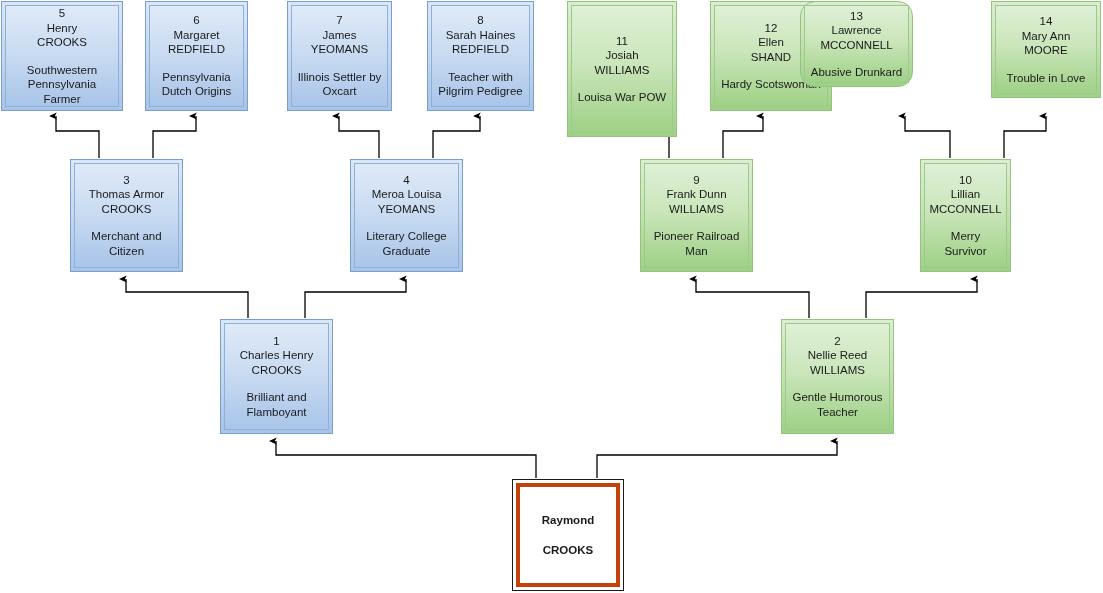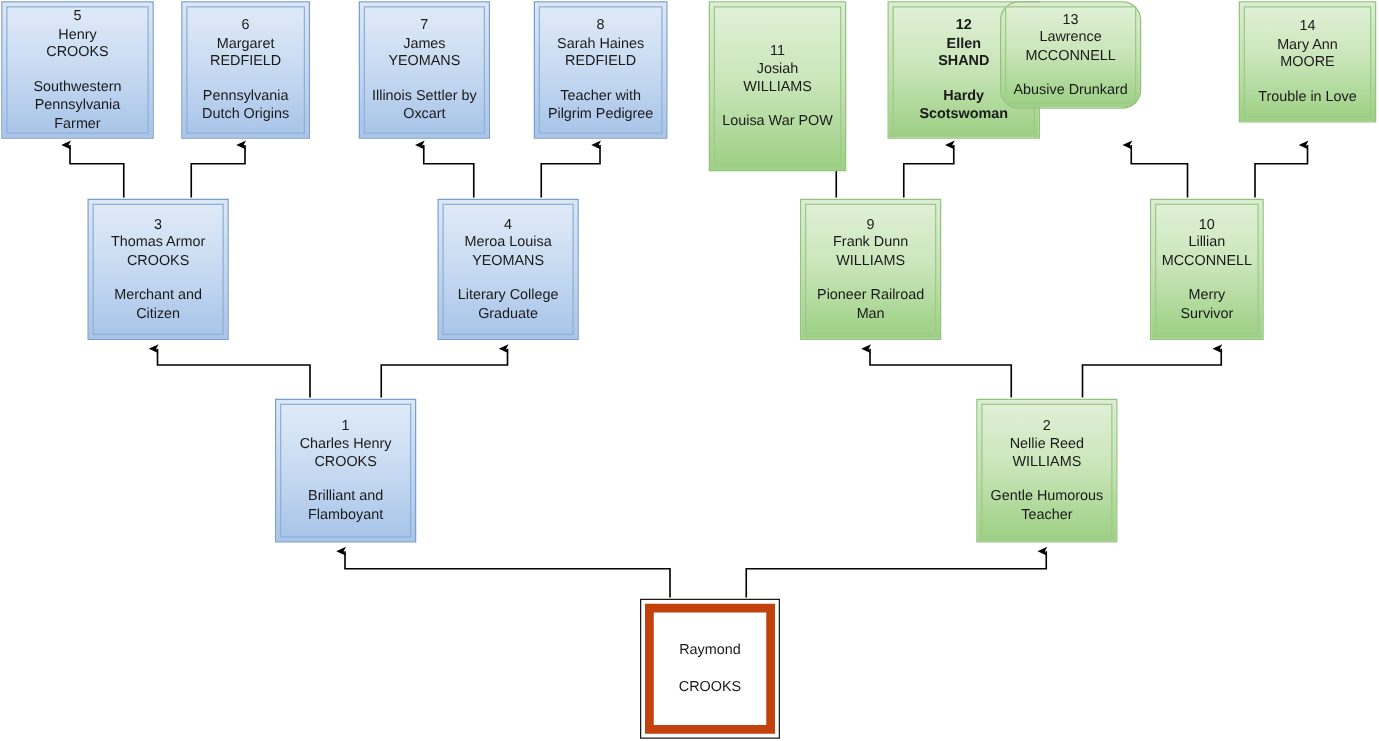--- a/index.html
+++ b/index.html
@@ -67,22 +67,23 @@
   .node.green .inner {
     border: 1px solid #9dc98a;
     background: linear-gradient(to bottom, #dff0d6 0%, #cbe6bb 45%, #9fd187 100%);
   }
   
   .node.root {
     border: 1px solid #1a1a1a;
     background: #ffffff;
   }
   .node.root .inner {
-    border: 7px solid #c2410c;
+    border: 4px solid #c2410c;
     background: #ffffff;
+    font-weight: bold;
   }
   .node .numline { display: block; }
   .node .given { display: block; }
   .node .surname { display: block; }
   .node .desc {
     display: block;
     margin-top: 13px;
   }
   .node.root .name-line1 { display: block; }
   .node.root .name-line2 { display: block; margin-top: 16px; }
@@ -169,21 +170,21 @@
 
   <div class="node green" style="left:567px; top:1px; width:110px; height:136px;">
     <div class="inner">
       <span class="numline">11</span>
       <span class="given">Josiah</span>
       <span class="surname">WILLIAMS</span>
       <span class="desc">Louisa War POW</span>
     </div>
   </div>
 
-  <div class="node green" style="left:710px; top:1px; width:122px; height:110px;font-weight:bold;">
+  <div class="node green" style="left:710px; top:1px; width:122px; height:110px;">
     <div class="inner">
       <span class="numline">12</span>
       <span class="given">Ellen</span>
       <span class="surname">SHAND</span>
       <span class="desc">Hardy Scotswoman</span>
     </div>
   </div>
 
   <div class="node green" style="left:800px; top:1px; width:113px; height:86px;border-radius:15px;">
     <div class="inner">

